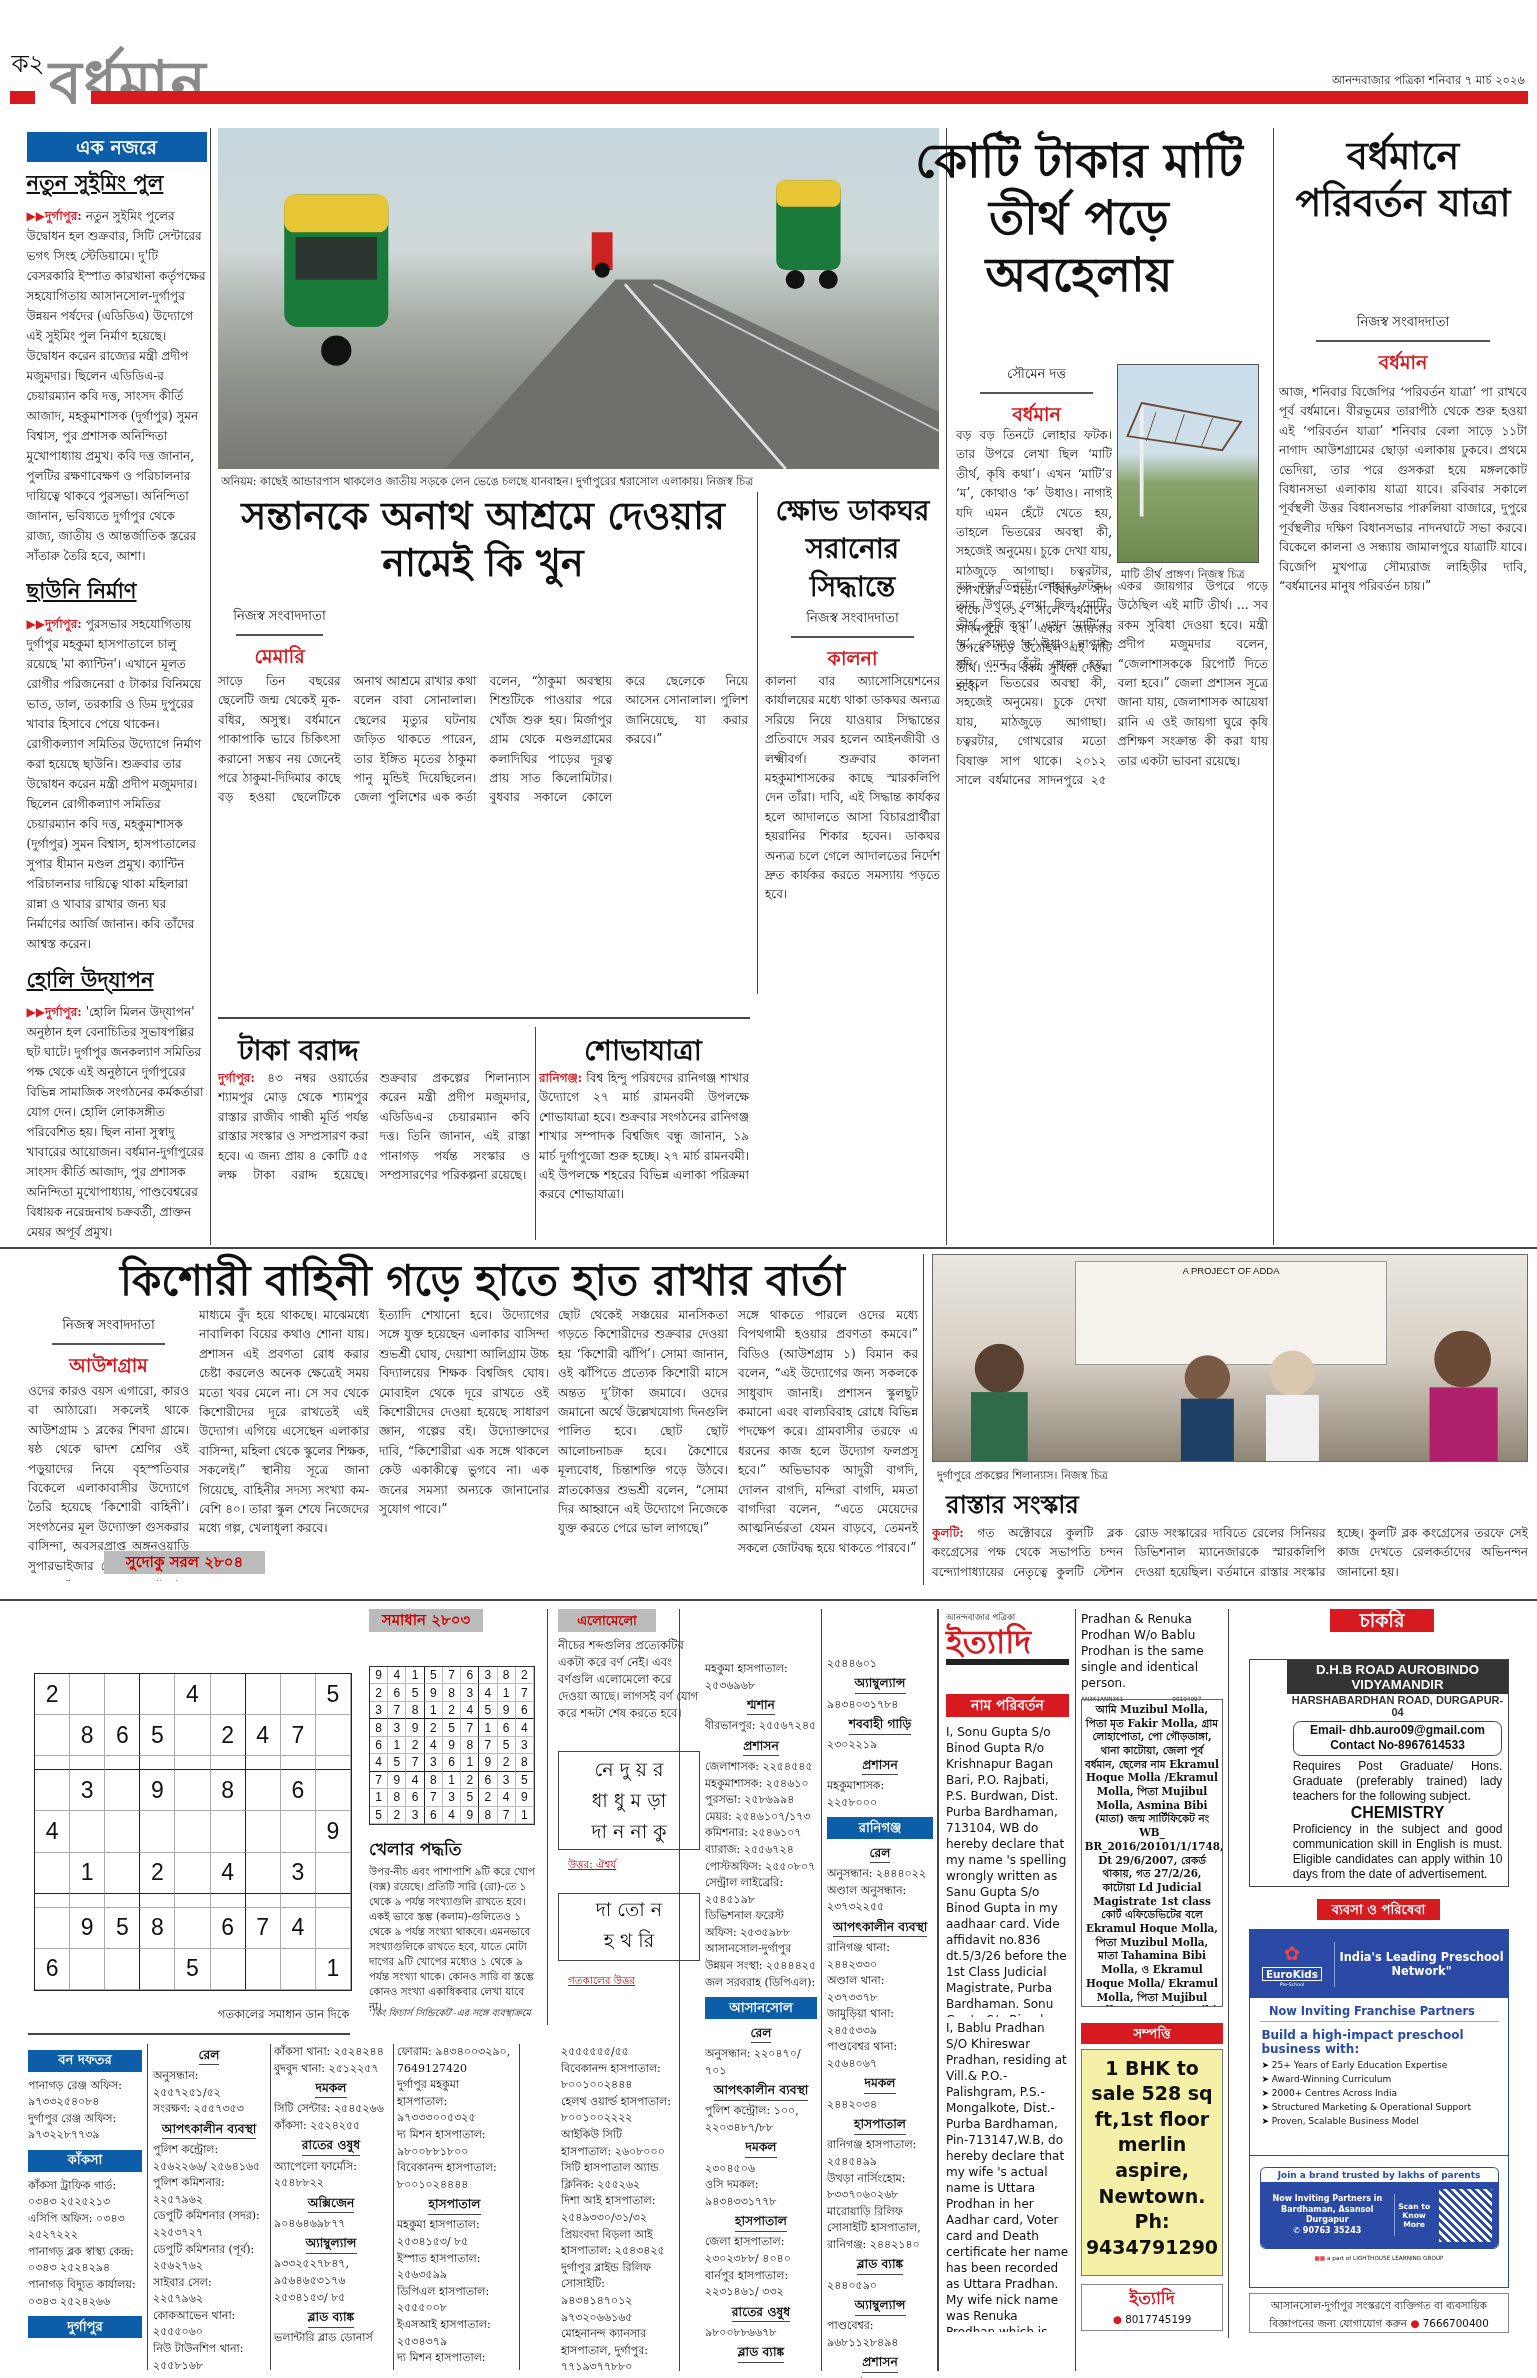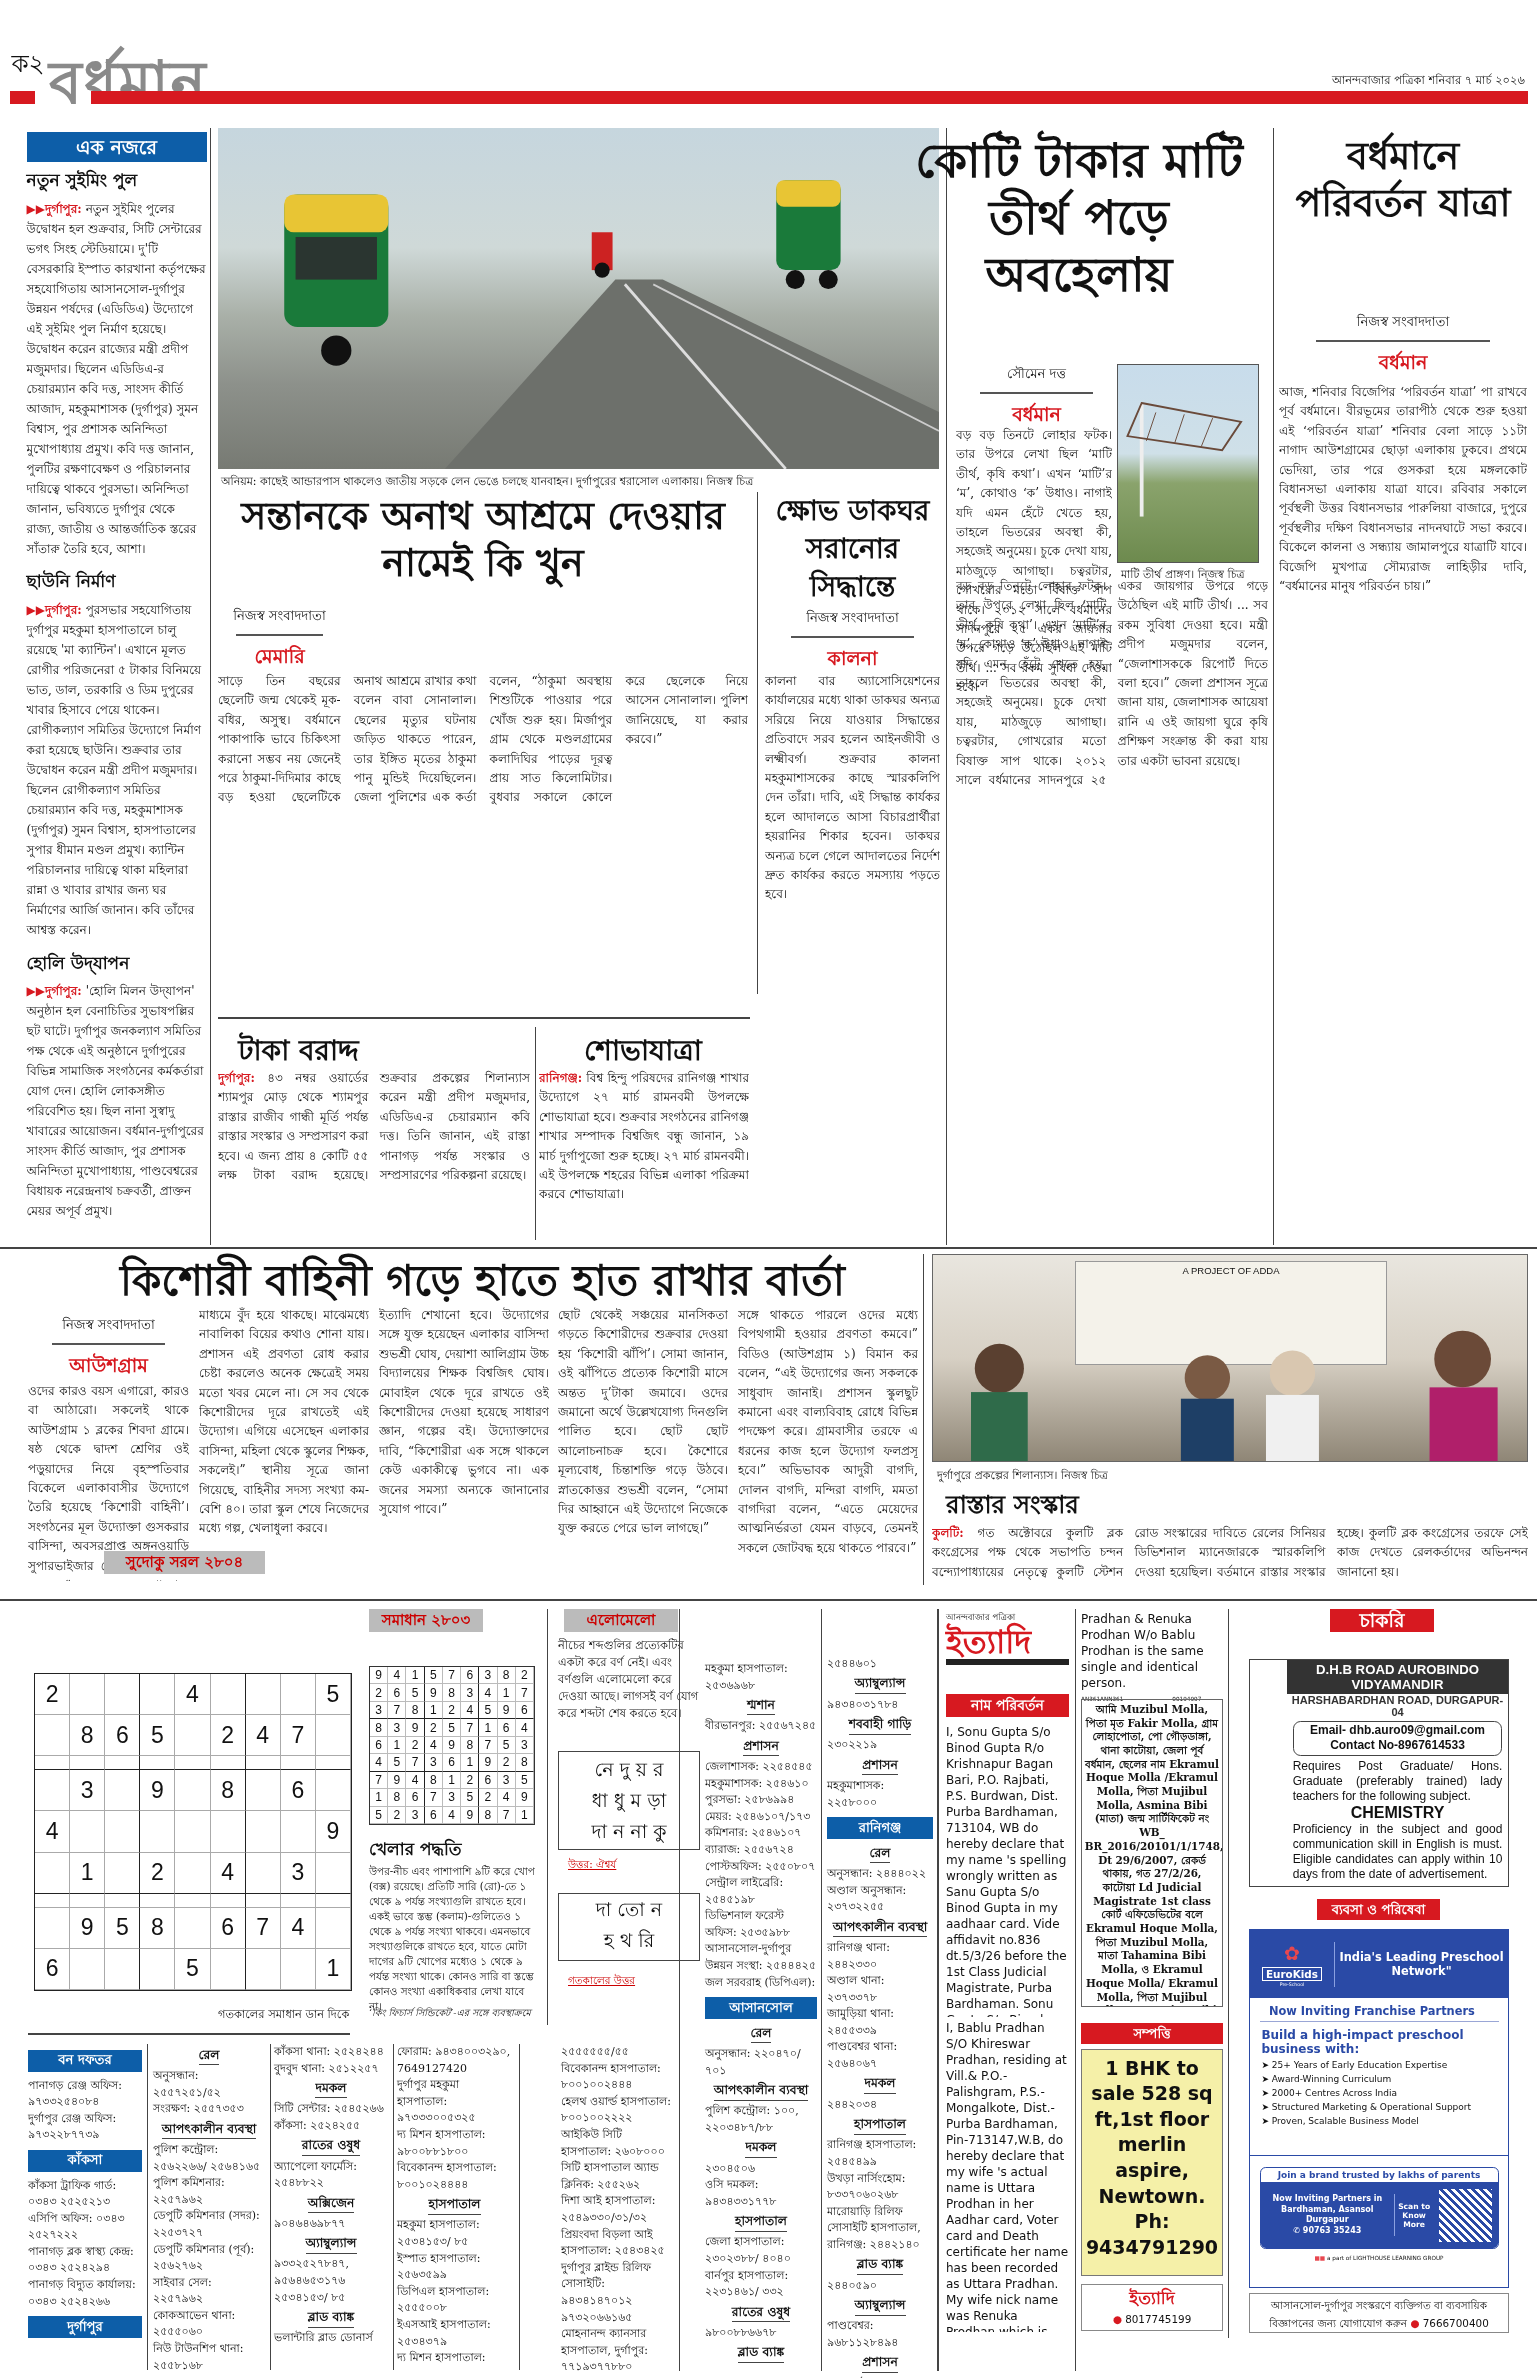--- a/index.html
+++ b/index.html
@@ -18,21 +18,21 @@
   .vline { width: 0.9px; background: #444; }
   .hline { height: 0.9px; background: #444; }
   .byline { font-size: 13.2px; text-align: center; }
   .byline-rule { height: 2.8px; border-top: 0.9px solid #555; border-bottom: 0.9px solid #555; margin: 5.7px auto; width: 70%; }
   .place { font-size: 19px; font-weight: bold; color: #d71920; text-align: center; }
   .blue-band { background: #0d5ea8; color: #fff; text-align: center; font-weight: bold; }
   .red-band { background: #d71920; color: #fff; text-align: center; font-weight: bold; }
 
   
   .sb-head { left: 26.5px; top: 132px; width: 180px; height: 30px; font-size: 19px; line-height: 30px; }
-  .sb-title { font-size: 17px; font-weight: bold; }
+  .sb-title { font-size: 21px; font-weight: bold; text-decoration: underline; }
   .sb-lead { color: #d71920; font-weight: bold; }
   .sb-text { font-size: 12px; line-height: 20px; }
 
   
   .photo1 { left: 218px; top: 128px; width: 721px; height: 341px; background: linear-gradient(180deg,#c6d6de 0%,#cfd9d8 35%,#a9b0a8 55%,#8d918b 75%,#777a73 100%); overflow: hidden; }
   .caption { font-size: 11px; }
 
   .headline-xl { font-size: 47px; font-weight: bold; line-height: 57px; text-align: center; }
   .headline-l { font-size: 38px; font-weight: bold; line-height: 47px; text-align: center; }
   .headline-m { font-size: 28px; font-weight: bold; line-height: 38px; text-align: center; }
@@ -357,21 +357,21 @@
     <div>1</div>
   </div>
 <div class="abs" style="left:369px; top:1836px; width:166px;">
   <div style="font-size:17px; font-weight:bold;">খেলার পদ্ধতি</div>
   <div style="font-size:10.4px; line-height:15px;">উপর-নীচ এবং পাশাপাশি ৯টি করে খোপ (বক্স) রয়েছে। প্রতিটি সারি (রো)-তে ১ থেকে ৯ পর্যন্ত সংখ্যাগুলি রাখতে হবে। একই ভাবে স্তম্ভ (কলাম)-গুলিতেও ১ থেকে ৯ পর্যন্ত সংখ্যা থাকবে। এমনভাবে সংখ্যাগুলিকে রাখতে হবে, যাতে মোটা দাগের ৯টি খোপের মধ্যেও ১ থেকে ৯ পর্যন্ত সংখ্যা থাকে। কোনও সারি বা স্তম্ভে কোনও সংখ্যা একাধিকবার লেখা যাবে না।</div>
 </div>
 <div class="abs" style="left:218px; top:2006px; font-size:11.4px;">গতকালের সমাধান ডান দিকে</div>
 <div class="abs" style="left:369px; top:2006px; font-size:9.5px; font-style:italic;">‘কিং ফিচার্স সিন্ডিকেট’-এর সঙ্গে ব্যবস্থাক্রমে</div>
 
 <div class="abs vline" style="left:547px; top:1609px; height:416px;"></div>
-<div class="abs grey-bar" style="left:558px; top:1609px; width:114px; height:23px; line-height:23px; font-size:15px;margin-left:6px;">এলোমেলো</div>
+<div class="abs grey-bar" style="left:558px; top:1609px; width:98px; height:23px; line-height:23px; font-size:13px;">এলোমেলো</div>
 <div class="abs" style="left:558px; top:1637px; width:142px; font-size:11.4px; line-height:17px;">নীচের শব্দগুলির প্রত্যেকটির একটা করে বর্ণ নেই। এবং বর্ণগুলি এলোমেলো করে দেওয়া আছে। লাগসই বর্ণ যোগ করে শব্দটা শেষ করতে হবে।</div>
 <div class="abs" style="left:558px; top:1751px; width:142px; height:99px; border:0.9px solid #444; text-align:center; font-size:19px; line-height:31px; padding-top:1.9px;">
   <div>নে দু য় র</div>
   <div>ধা ধু ম ড়া</div>
   <div>দা ন না কু</div>
 </div>
 <div class="abs" style="left:568px; top:1857px; font-size:10.4px; color:#c00; text-decoration:underline;">উত্তর: ঐশ্বর্য</div>
 <div class="abs" style="left:558px; top:1893px; width:142px; height:68px; border:0.9px solid #444; text-align:center; font-size:19px; line-height:31px;">
   <div>দা তো ন</div>
   <div>হ থ রি</div>

